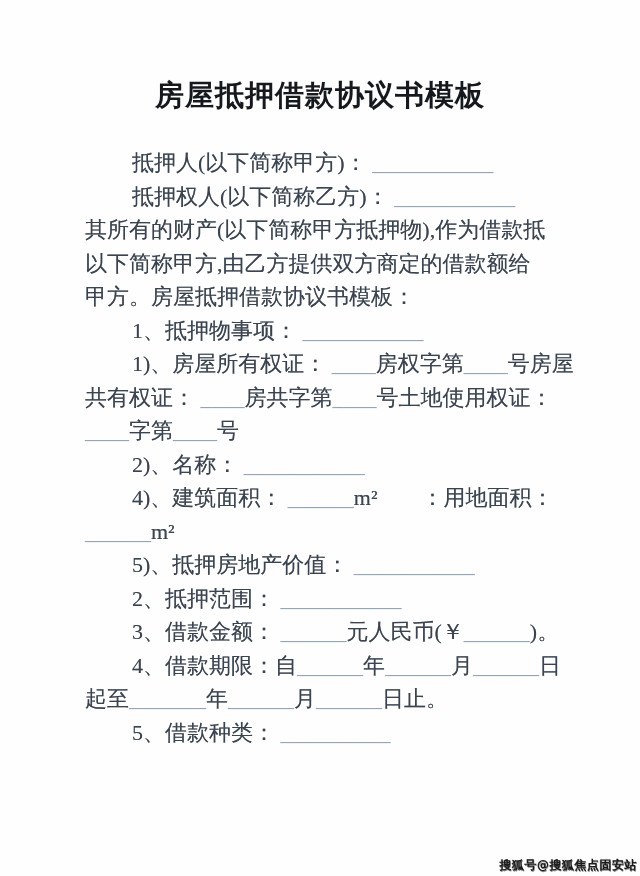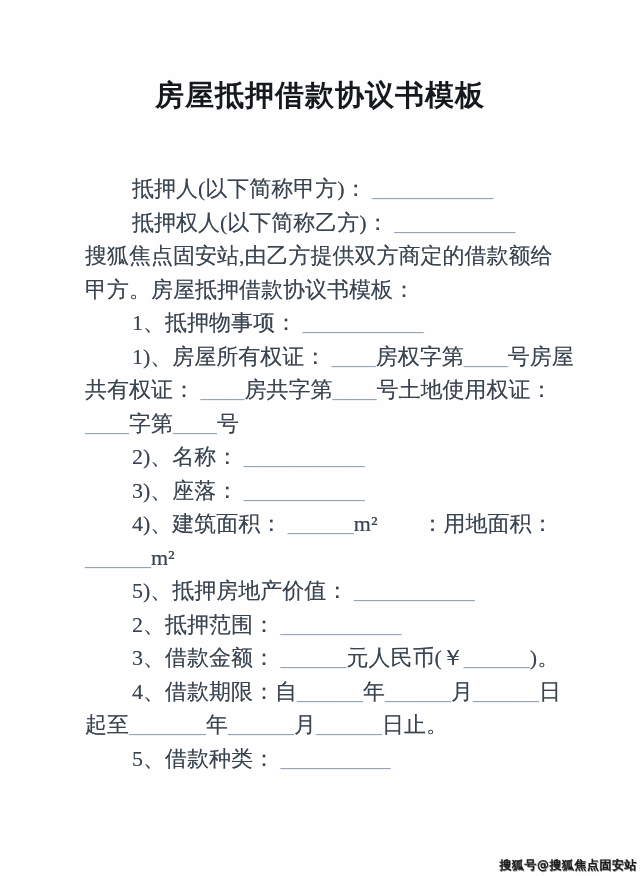--- a/index.html
+++ b/index.html
@@ -33,21 +33,21 @@
     margin: 0;
     text-align: center;
     font-family: "Liberation Sans", "DejaVu Sans", sans-serif;
     font-weight: 700;
     font-size: 29px;
     letter-spacing: 1px;
     color: var(--title);
   }
   .doc-body {
     position: absolute;
-    top: 172px;
+    top: 146px;
     left: 85px;
     width: 490px;
     font-size: 22px;
     line-height: 33.5px;
     color: var(--ink);
     text-shadow: 0 0 0.5px rgba(58, 68, 80, 0.55);
   }
   .line {
     white-space: nowrap;
     height: 33.5px;
@@ -74,28 +74,28 @@
 </style>
 </head>
 <body>
 
 <div class="page">
   <h1 class="title">房屋抵押借款协议书模板</h1>
 
   <div class="doc-body" id="doc-body">
       <div class="line indent">抵押人(以下简称甲方)： <span class="blank">___________</span></div>
       <div class="line indent">抵押权人(以下简称乙方)： <span class="blank">___________</span></div>
-      <div class="line">搜狐焦点固安站,由乙方提供双方商定的借款额给</div>
+      <div class="line">其所有的财产(以下简称甲方抵押物),作为借款抵</div>
+      <div class="line">以下简称甲方,由乙方提供双方商定的借款额给</div>
       <div class="line">甲方。房屋抵押借款协议书模板：</div>
       <div class="line indent">1、抵押物事项： <span class="blank">___________</span></div>
       <div class="line indent">1)、房屋所有权证： <span class="blank">____</span>房权字第<span class="blank">____</span>号房屋</div>
       <div class="line">共有权证： <span class="blank">____</span>房共字第<span class="blank">____</span>号土地使用权证：</div>
       <div class="line"><span class="blank">____</span>字第<span class="blank">____</span>号</div>
       <div class="line indent">2)、名称： <span class="blank">___________</span></div>
-      <div class="line indent">3)、座落： <span class="blank">___________</span></div>
       <div class="line indent">4)、建筑面积： <span class="blank">______</span>m²　　：用地面积：</div>
       <div class="line"><span class="blank">______</span>m²</div>
       <div class="line indent">5)、抵押房地产价值： <span class="blank">___________</span></div>
       <div class="line indent">2、抵押范围： <span class="blank">___________</span></div>
       <div class="line indent">3、借款金额： <span class="blank">______</span>元人民币(￥<span class="blank">______</span>)。</div>
       <div class="line indent">4、借款期限：自<span class="blank">______</span>年<span class="blank">______</span>月<span class="blank">______</span>日</div>
       <div class="line">起至<span class="blank">_______</span>年<span class="blank">______</span>月<span class="blank">______</span>日止。</div>
       <div class="line indent">5、借款种类： <span class="blank">__________</span></div>
     </div>
 

